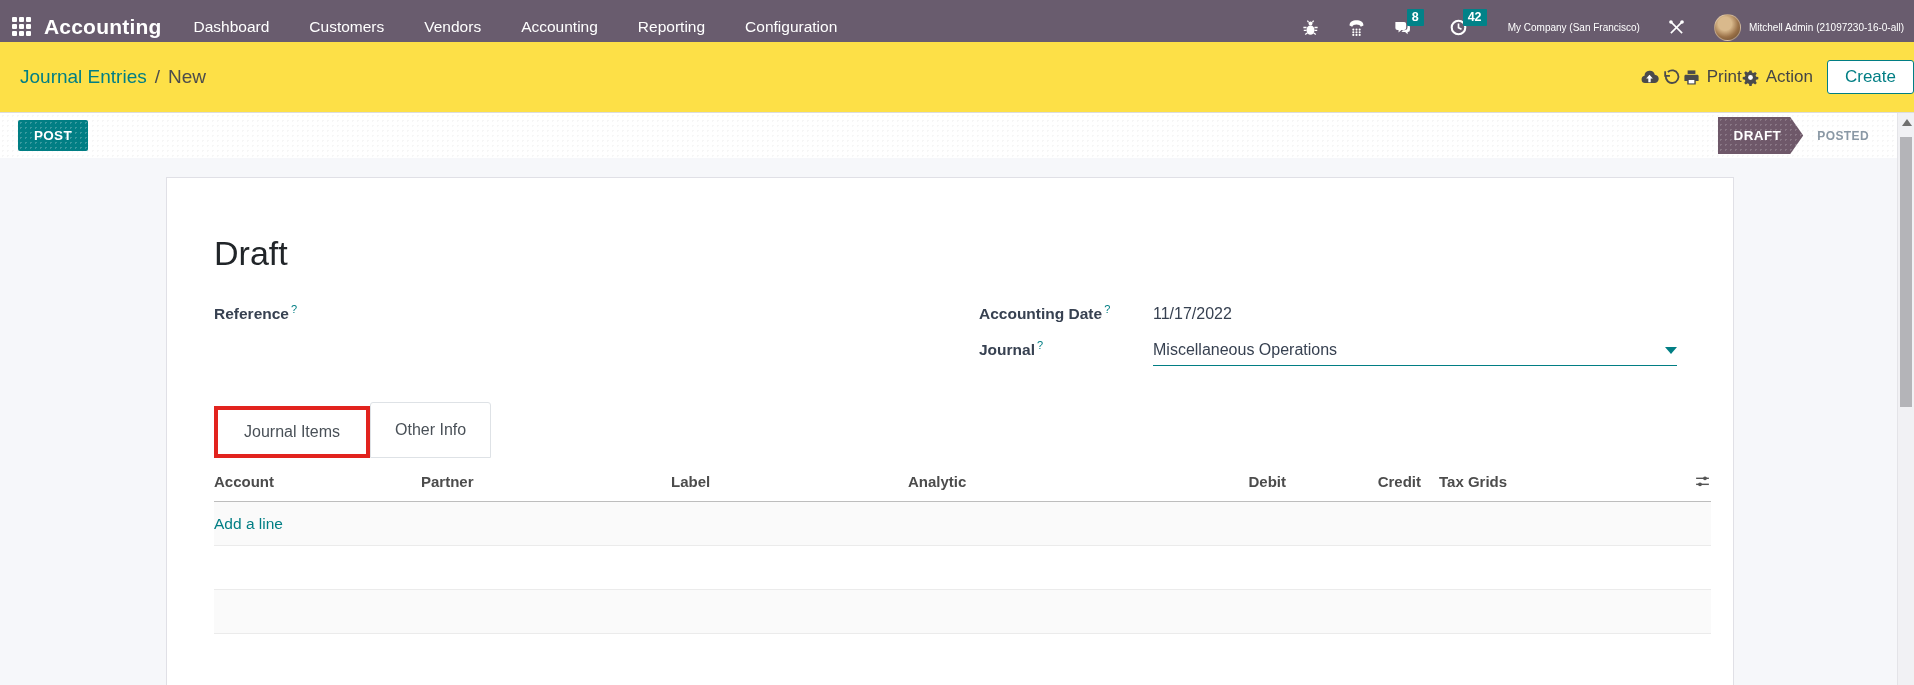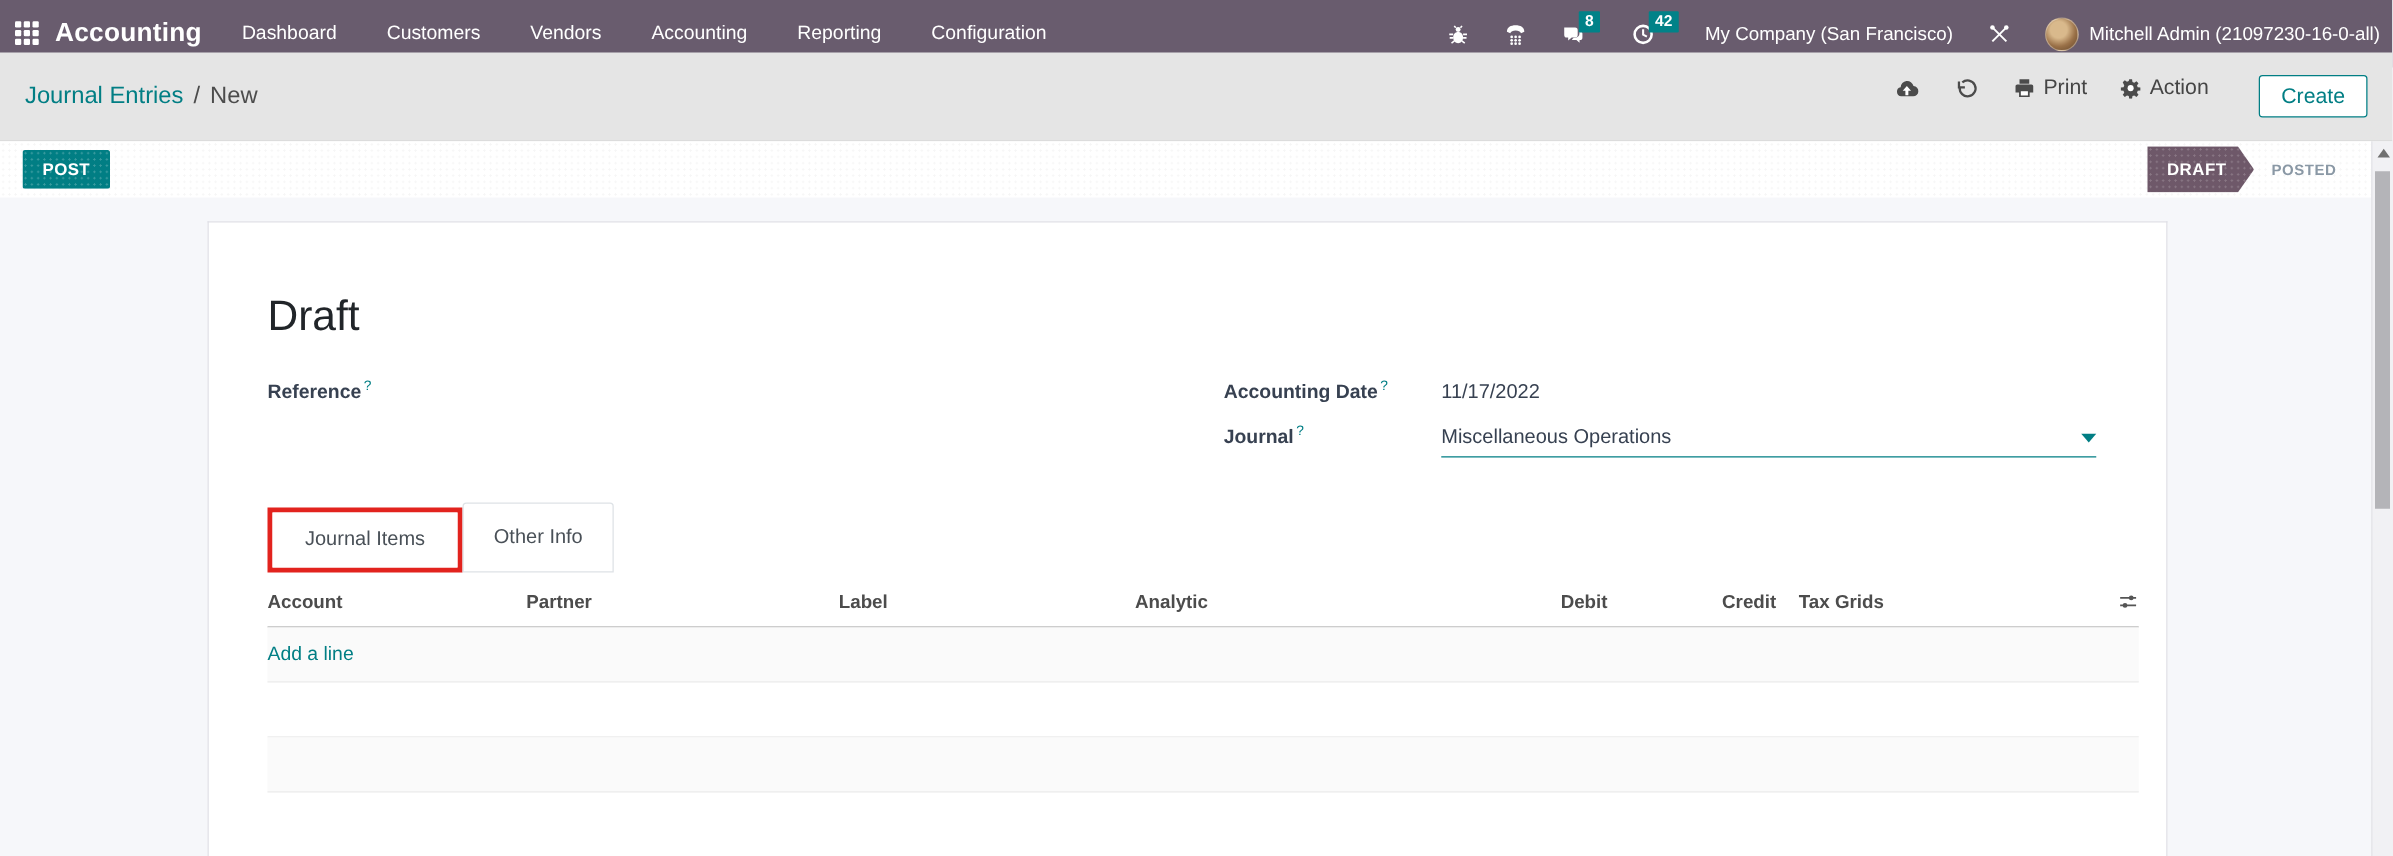--- a/index.html
+++ b/index.html
@@ -12,31 +12,31 @@
   .nav-left { display:flex; align-items:center; padding-left:12px; }
   .apps-grid { width:20px; height:20px; display:grid; grid-template-columns:repeat(3,5px); grid-template-rows:repeat(3,5px); gap:2px; margin-right:12px; cursor:pointer; }
   .apps-grid span { background:#fff; border-radius:1px; }
   .app-name { font-size:21px; font-weight:700; letter-spacing:.2px; }
   .nav-menus { display:flex; align-items:center; gap:40px; margin-left:32px; font-size:15.5px; }
   .nav-menus span { cursor:pointer; white-space:nowrap; }
   .nav-right { margin-left:auto; display:flex; align-items:center; gap:24px; padding-right:10px; }
   .nav-ico { position:relative; width:22px; height:22px; display:flex; align-items:center; justify-content:center; cursor:pointer; }
   .nav-ico svg { width:19px; height:19px; }
   .badge { position:absolute; top:-7px; left:15px; background:#018288; color:#fff; font-size:12.5px; font-weight:700; padding:1px 5px; border-radius:1px; line-height:15px; }
-  .company-name, .user-name { font-size:15px; white-space:nowrap; cursor:pointer; }
+  .company-name, .user-name { font-size:10px; white-space:nowrap; cursor:pointer; }
   .tools-ico { margin:0 2px; }
   .avatar { width:27px; height:27px; border-radius:50%; background:radial-gradient(circle at 40% 35%, #d9b98c 0 30%, #9a7148 60%, #5f4226 100%); border:1px solid rgba(255,255,255,.35); cursor:pointer; }
   .user-wrap { display:flex; align-items:center; gap:8px; cursor:pointer; }
 
   
-  .control-panel { position:absolute; top:42px; left:0; right:0; height:71px; background:#e5e5e5; border-bottom:1px solid #dcdcdc; display:flex; align-items:center; }
+  .control-panel { position:absolute; top:42px; left:0; right:0; height:71px; background:#fde047; border-bottom:1px solid #dcdcdc; display:flex; align-items:center; }
   .breadcrumb { padding-left:20px; font-size:19px; display:flex; gap:8px; align-items:baseline; }
   .bc-parent { color:#017e84; cursor:pointer; }
   .bc-sep, .bc-current { color:#4c4c4c; }
-  .cp-right { margin-left:auto; display:flex; align-items:flex-start; gap:26px; padding-right:20px; }
+  .cp-right { margin-left:auto; display:flex; align-items:center; }
   .cp-ico { width:22px; height:22px; cursor:pointer; display:flex; align-items:center; justify-content:center; }
   .cp-ico svg { width:19px; height:19px; }
   .cp-textbtn { display:flex; align-items:center; gap:7px; font-size:17px; color:#454545; cursor:pointer; }
   .cp-textbtn svg { width:17px; height:17px; }
   .create-btn { background:#fff; color:#017e84; border:1px solid #017e84; font-size:17px; padding:6px 17px; border-radius:3px; cursor:pointer; font-family:inherit; margin-left:14px; }
 
   
   .status-strip { position:absolute; top:113px; left:0; right:17px; height:45px; background:#fff;
      background-image:radial-gradient(rgba(0,0,0,.035) 1px, transparent 1px); background-size:5px 5px;
      display:flex; align-items:center; }

